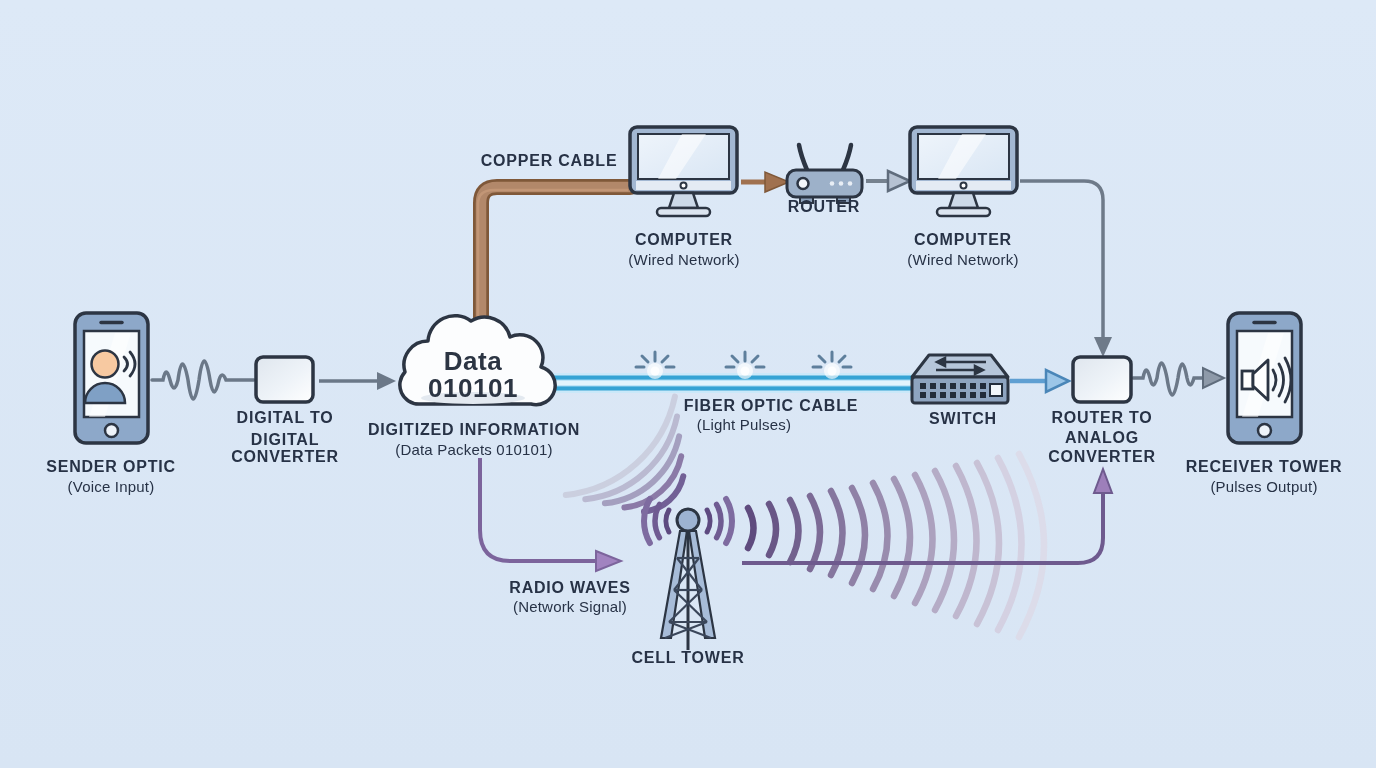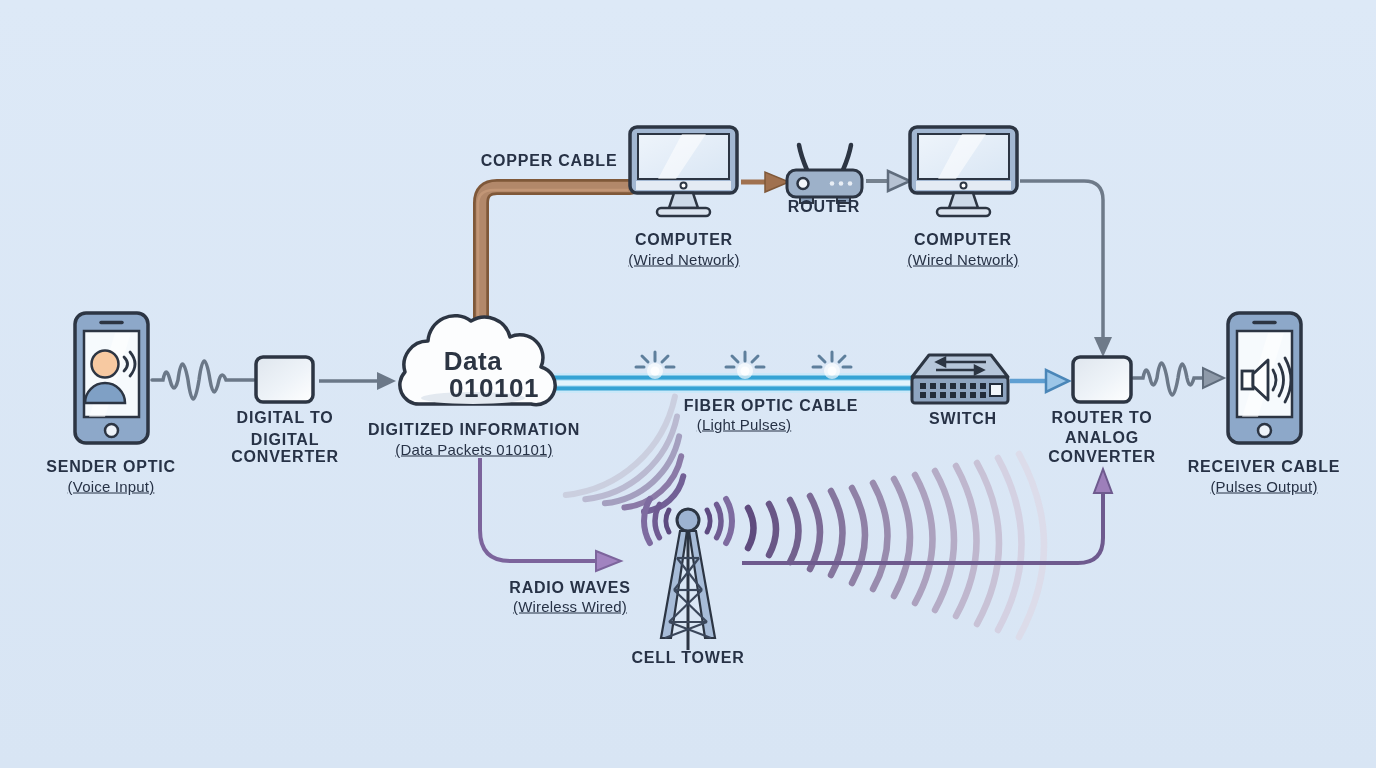--- a/index.html
+++ b/index.html
@@ -7,21 +7,21 @@
     position:relative;width:1376px;height:768px;overflow:hidden;
     background:linear-gradient(180deg,#dde9f7 0%,#d8e5f4 100%);
     font-family:"Liberation Sans",sans-serif;
   }
   #stage svg{position:absolute;left:0;top:0;}
   .lbl{
     position:absolute;transform:translate(-50%,-50%);
     white-space:nowrap;color:#273246;text-align:center;
   }
   .main{font-weight:700;font-size:16px;letter-spacing:.8px;}
-  .sub{font-weight:500;font-size:15px;letter-spacing:.2px;text-decoration:underline;}
+  .sub{font-weight:500;font-size:15px;letter-spacing:.2px;}
   .cloudtxt{font-weight:700;font-size:26px;letter-spacing:.5px;color:#2c3543;}
 </style>
 </head>
 <body>
 
 <div id="stage">
 <svg width="1376" height="768" viewBox="0 0 1376 768">
   <defs>
     <linearGradient id="boxG" x1="0" y1="0" x2="1" y2="1">
       <stop offset="0" stop-color="#dfe6ee"></stop>
@@ -264,21 +264,21 @@
 </svg>
 
   <div class="lbl main" style="left:111px;top:467px">SENDER OPTIC</div>
   <div class="lbl sub" style="left:111px;top:486px">(Voice Input)</div>
 
   <div class="lbl main" style="left:285px;top:418px">DIGITAL TO</div>
   <div class="lbl main" style="left:285px;top:440px">DIGITAL</div>
   <div class="lbl main" style="left:285px;top:457px">CONVERTER</div>
 
   <div class="lbl cloudtxt" style="left:473px;top:361px">Data</div>
-  <div class="lbl cloudtxt" style="left:494px;top:388px">010101</div>
+  <div class="lbl cloudtxt" style="left:473px;top:388px">010101</div>
   <div class="lbl main" style="left:474px;top:430px">DIGITIZED INFORMATION</div>
   <div class="lbl sub" style="left:474px;top:449px">(Data Packets 010101)</div>
 
   <div class="lbl main" style="left:549px;top:161px">COPPER CABLE</div>
 
   <div class="lbl main" style="left:684px;top:240px">COMPUTER</div>
   <div class="lbl sub" style="left:684px;top:259px">(Wired Network)</div>
 
   <div class="lbl main" style="left:824px;top:207px">ROUTER</div>
 
@@ -287,20 +287,20 @@
 
   <div class="lbl main" style="left:771px;top:406px">FIBER OPTIC CABLE</div>
   <div class="lbl sub" style="left:744px;top:424px">(Light Pulses)</div>
 
   <div class="lbl main" style="left:963px;top:419px">SWITCH</div>
 
   <div class="lbl main" style="left:1102px;top:418px">ROUTER TO</div>
   <div class="lbl main" style="left:1102px;top:438px">ANALOG</div>
   <div class="lbl main" style="left:1102px;top:457px">CONVERTER</div>
 
-  <div class="lbl main" style="left:1264px;top:467px">RECEIVER CABLE</div>
+  <div class="lbl main" style="left:1264px;top:467px">RECEIVER TOWER</div>
   <div class="lbl sub" style="left:1264px;top:486px">(Pulses Output)</div>
 
   <div class="lbl main" style="left:570px;top:588px">RADIO WAVES</div>
-  <div class="lbl sub" style="left:570px;top:606px">(Wireless Wired)</div>
+  <div class="lbl sub" style="left:570px;top:606px">(Network Signal)</div>
 
   <div class="lbl main" style="left:688px;top:658px">CELL TOWER</div>
 </div>
 
 </body></html>

